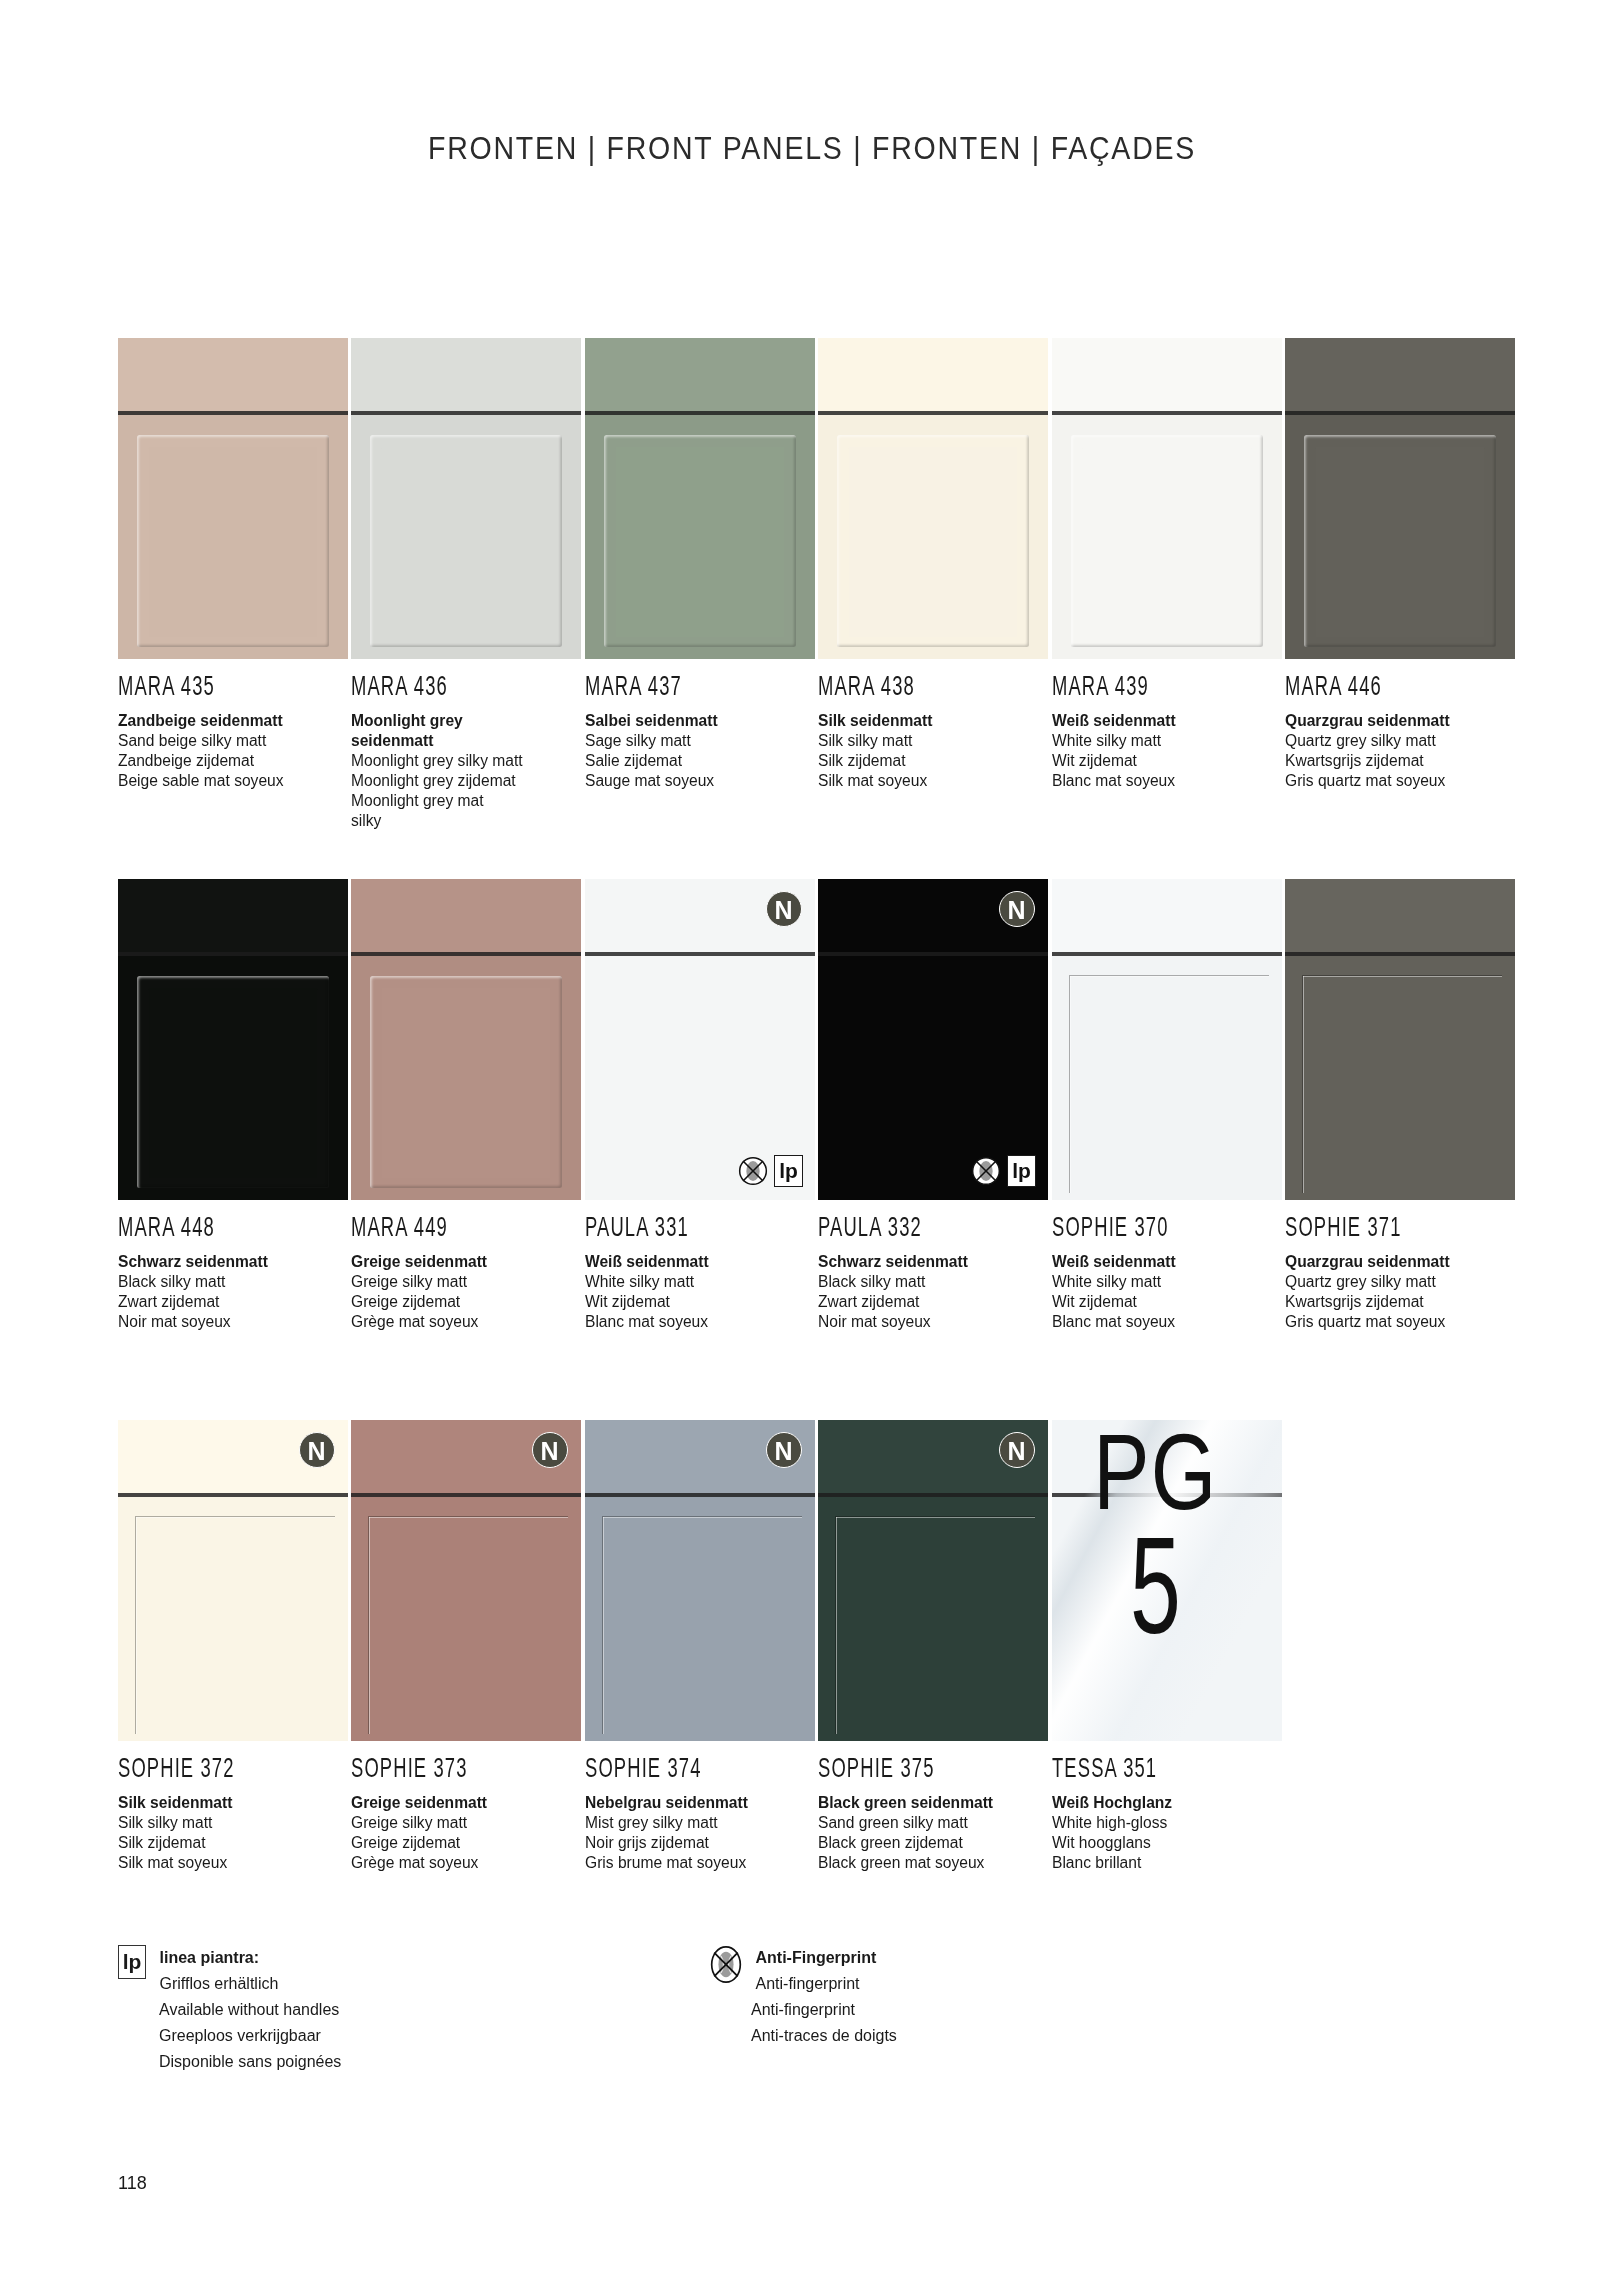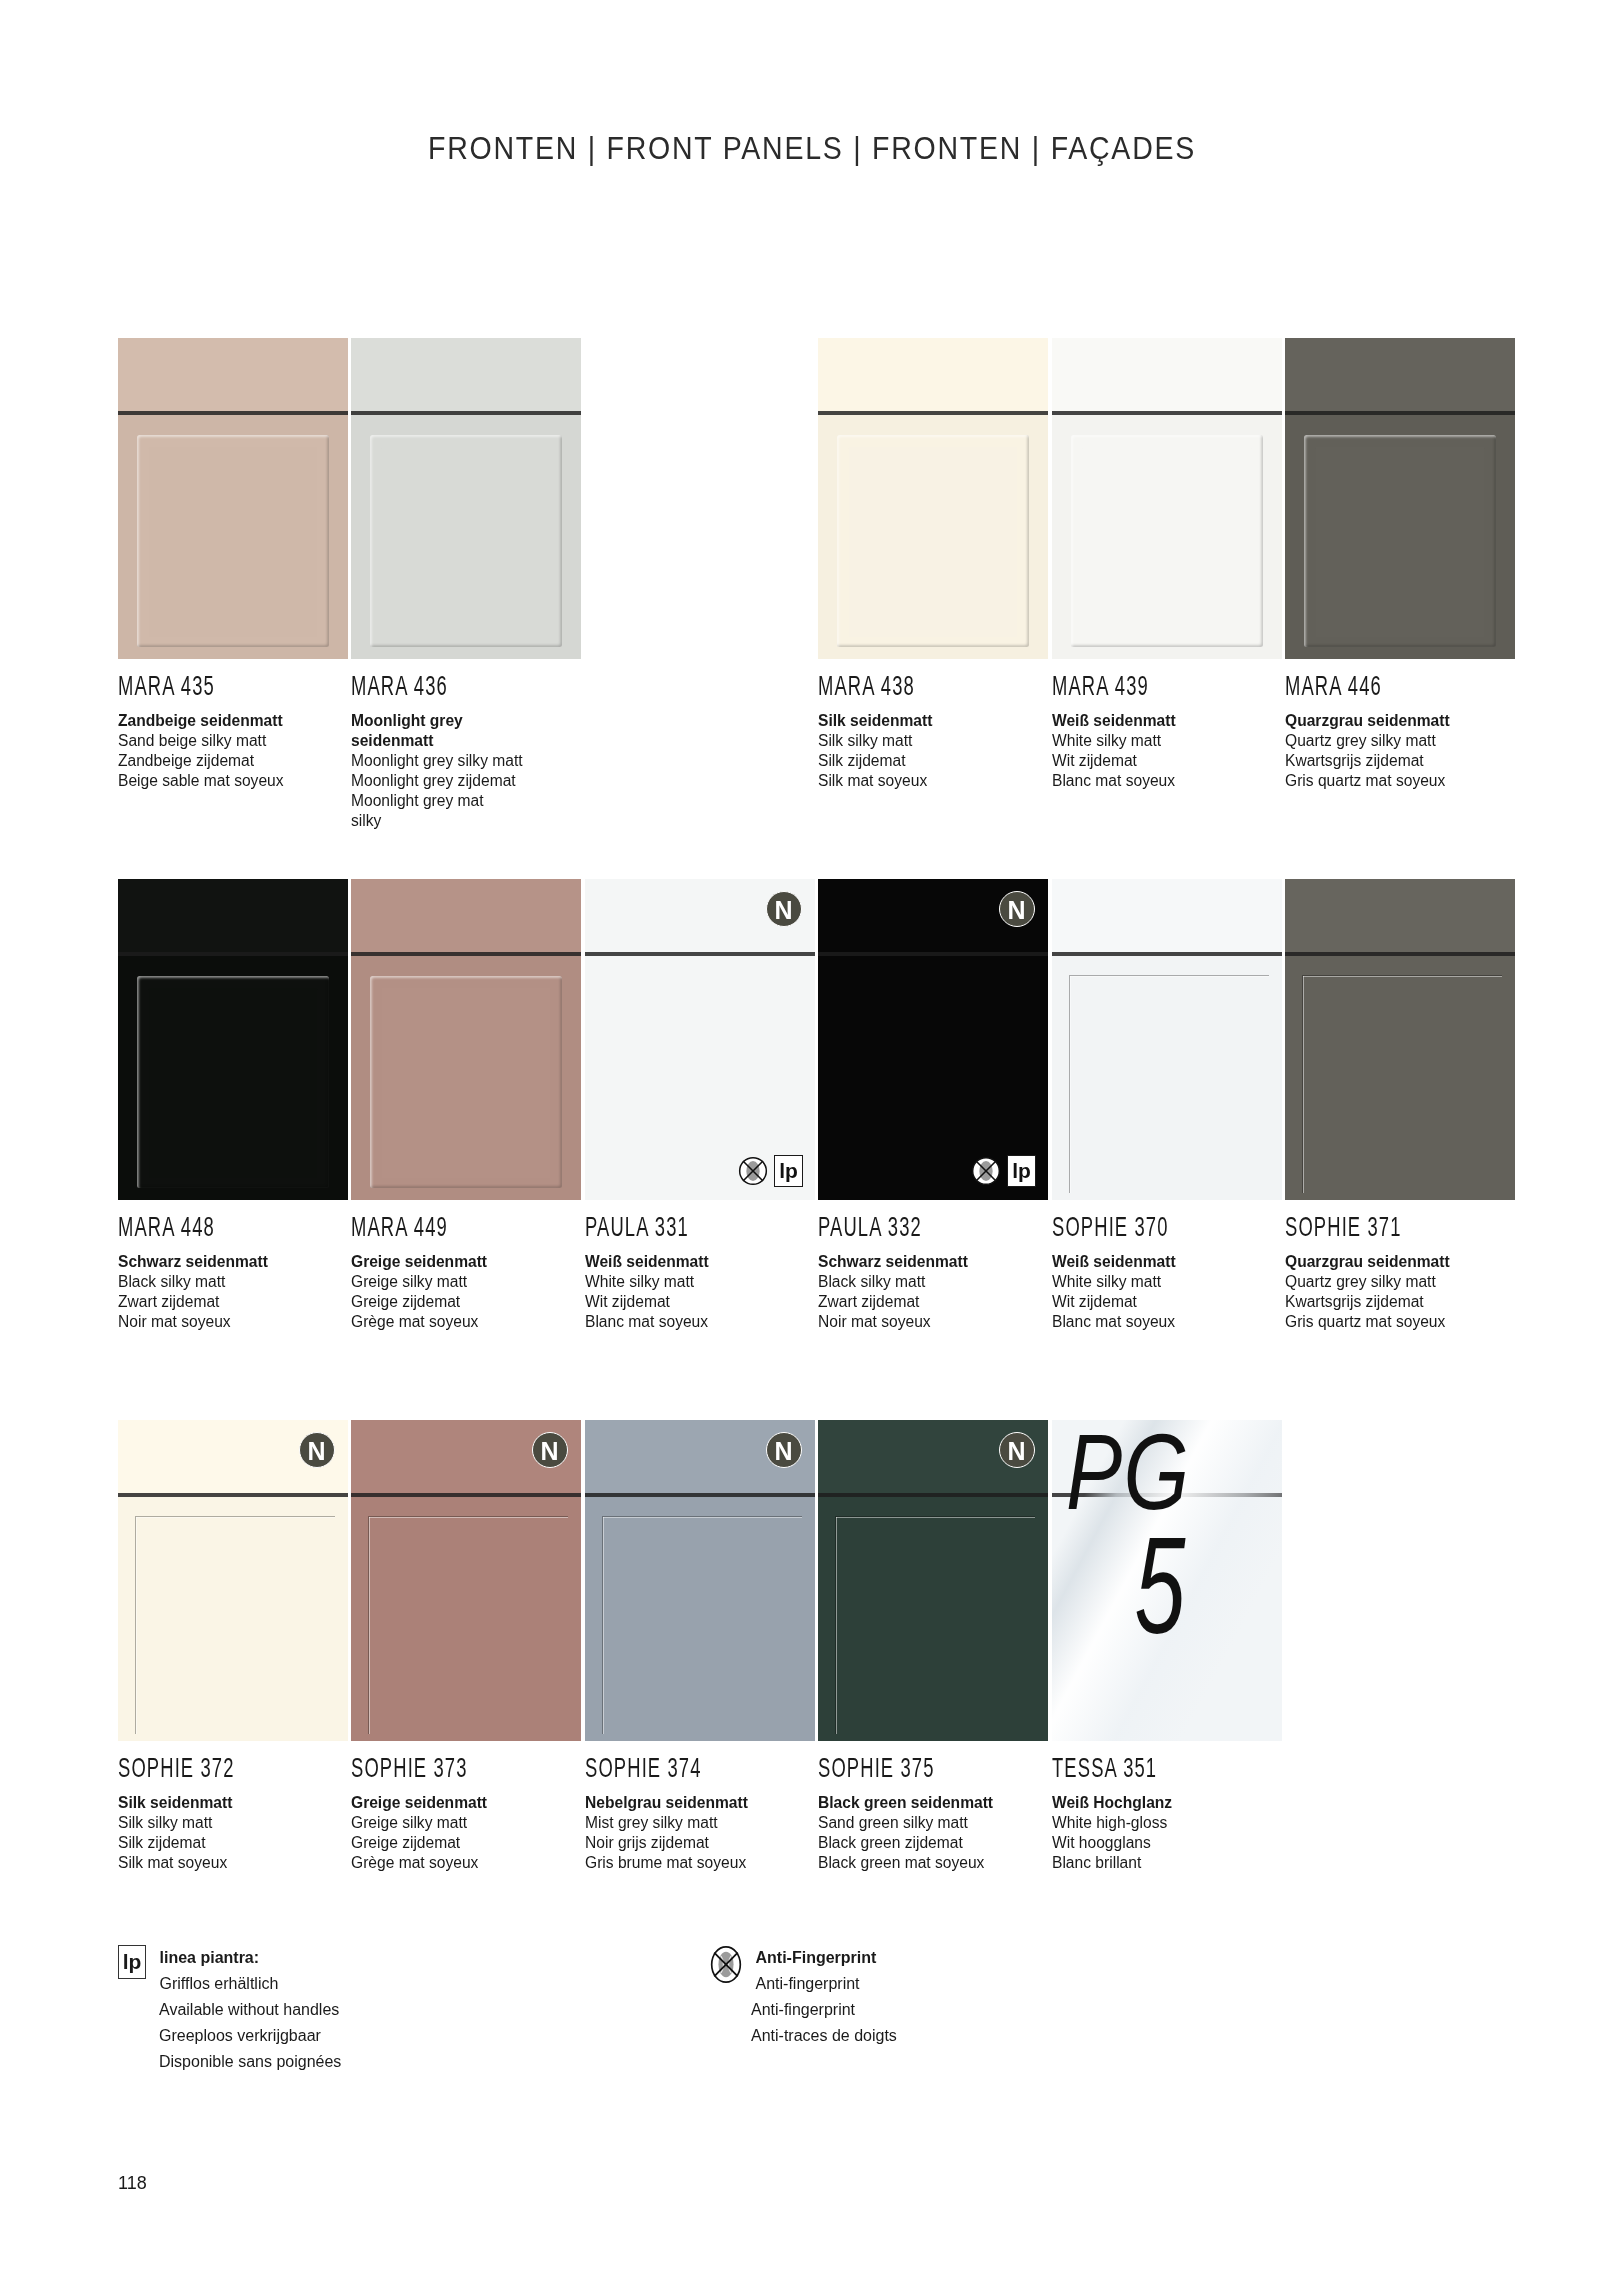--- a/index.html
+++ b/index.html
@@ -209,25 +209,24 @@
     margin-top: 11px;
     font-size: 15.6px;
     line-height: 20px;
     color: #1a1a1a;
   }
   .desc .l1 { font-weight: 700; }
 
   
   .pg-block {
     position: absolute;
-    left: 922px;
+    left: 953px;
     top: 1.7px;
     width: 169px;
-    text-align: right;
-    font-style: italic;
+    text-align: center;
   }
   .pg-text {
     font-family: "Liberation Sans", sans-serif;
     font-size: 108px;
     font-weight: 300;
     line-height: 0.92;
     color: #111;
     transform: scaleX(0.78);
     letter-spacing: 1.7px;
   }
@@ -344,20 +343,42 @@
         <div class="code">MARA 436</div>
         <div class="desc">
           <div class="l1">Moonlight grey</div>
           <div class="l1">seidenmatt</div>
           <div>Moonlight grey silky matt</div>
           <div>Moonlight grey zijdemat</div>
           <div>Moonlight grey mat</div>
           <div>silky</div>
         </div>
       </div>
+      <div class="cell c2">
+        <div class="door">
+          <div class="door-inner" style="background: rgb(140, 155, 136);">
+            <div class="drawer" style="background:#92a18e"></div>
+            <div class="gap-line"></div>
+            <div class="body-part" style="background:#8c9b88">
+              <div class="mara-outer" style="background:#8f9e8b">
+                <div class="mara-inner" style="background:#899885">
+                  <div class="mara-field" style="background:#8fa08b"></div>
+                </div>
+              </div>
+            </div>
+          </div>
+        </div>
+        <div class="code">MARA 437</div>
+        <div class="desc">
+          <div class="l1">Salbei seidenmatt</div>
+          <div>Sage silky matt</div>
+          <div>Salie zijdemat</div>
+          <div>Sauge mat soyeux</div>
+        </div>
+      </div>
       <div class="cell c3">
         <div class="door">
           <div class="door-inner" style="background: rgb(246, 240, 224);">
             <div class="drawer" style="background:#fcf6e6"></div>
             <div class="gap-line"></div>
             <div class="body-part" style="background:#f6f0e0">
               <div class="mara-outer" style="background:#f9f3e3">
                 <div class="mara-inner" style="background:#f3eddd">
                   <div class="mara-field" style="background:#f8f2e4"></div>
                 </div>

